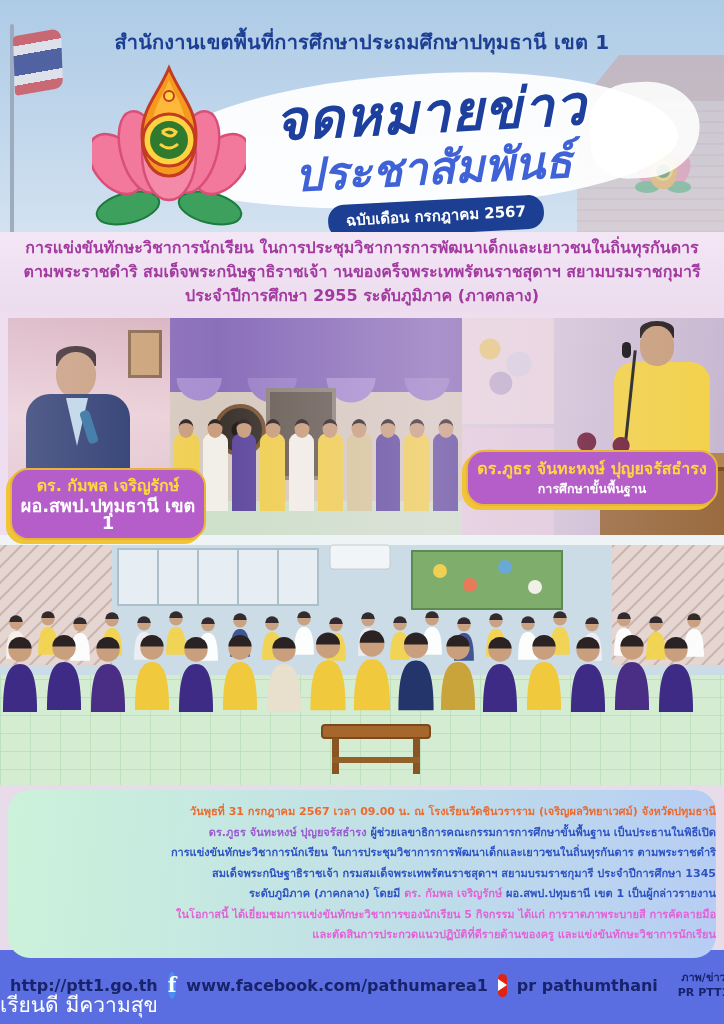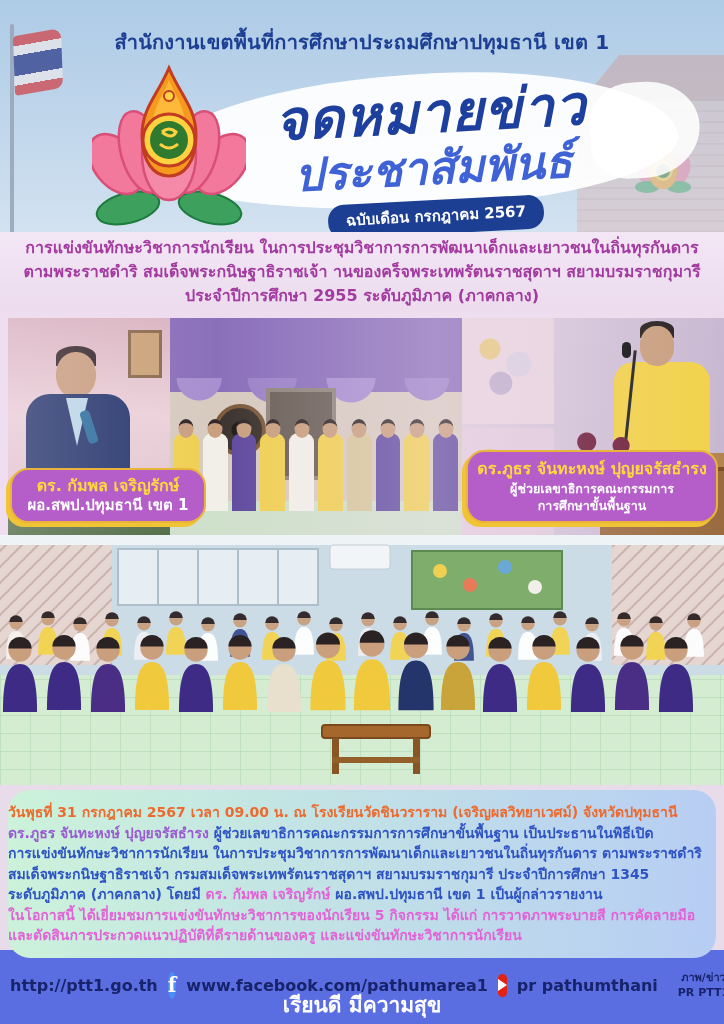--- a/index.html
+++ b/index.html
@@ -110,46 +110,46 @@
                radial-gradient(circle at 35% 80%,#5a7a4a 0 12px,transparent 13px),
                radial-gradient(circle at 70% 85%,#4c6a40 0 12px,transparent 13px);}
   .photos .wash{position:absolute;inset:0;background:linear-gradient(90deg,rgba(243,226,242,.25),rgba(243,226,242,0) 30%,rgba(243,226,242,.3) 60%,rgba(243,226,242,0));pointer-events:none;}
 
   
   .name-badge{background:var(--badge-purple);border:2px solid #e9b43a;box-shadow:-4px 4px 0 var(--badge-gold);
     border-radius:18px;text-align:center;color:#fff;z-index:5;padding:5px 8px 7px;}
   .name-badge .nm{color:var(--badge-yellow-text);font-weight:bold;}
   .badge-left{top:468px;left:10px;width:196px;}
   .badge-left .nm{font-size:16px;line-height:22px;}
-  .badge-left .tt{font-size:15px;line-height:17px;font-weight:bold;}
+  .badge-left .tt{font-size:18px;line-height:17px;font-weight:bold;}
   .badge-right{top:450px;left:466px;width:252px;}
   .badge-right .nm{font-size:16px;line-height:23px;}
   .badge-right .tt{font-size:12.5px;line-height:17px;font-weight:bold;}
 
   
   .group-photo{top:535px;left:0;width:724px;height:250px;background:#cfe3f0;}
 
   
   .text-band{top:790px;left:8px;width:708px;height:168px;border-radius:22px;z-index:3;
     background:linear-gradient(95deg,#ccf2da 0%,#c3e4e4 40%,#b7cdf4 100%);
     display:flex;flex-direction:column;justify-content:center;}
-  .text-band p{text-align:left;font-size:14px;font-weight:bold;line-height:20.5px;}
+  .text-band p{text-align:right;font-size:11px;font-weight:bold;line-height:20.5px;}
   .t-orange{color:var(--body-orange)} .t-blue{color:var(--body-blue)}
   .t-purple{color:var(--body-purple)} .t-pink{color:var(--body-pink)}
 
   
   .footer{top:950px;left:0;width:100%;height:74px;background:var(--footer-blue);z-index:1;}
   .footer-row{position:absolute;top:20px;left:0;width:100%;display:flex;align-items:center;justify-content:space-between;gap:10px;}
   .footer-row .txt{color:var(--footer-navy);font-size:16px;font-weight:bold;white-space:nowrap;}
   .fb-circle{width:27px;height:27px;border-radius:50%;background:#4b8df5;color:#fff;font-weight:900;font-size:20px;
     display:flex;align-items:center;justify-content:center;font-family:"DejaVu Serif","Liberation Serif",serif;}
   .yt-rect{width:32px;height:23px;border-radius:7px;background:#e32212;display:flex;align-items:center;justify-content:center;}
   .yt-rect::after{content:"";width:0;height:0;border-left:9px solid #fff;border-top:6px solid transparent;border-bottom:6px solid transparent;}
   .credit{color:var(--footer-navy);font-size:11px;font-weight:bold;text-align:center;line-height:15px;white-space:nowrap;}
-  .slogan{position:absolute;bottom:3px;left:0;width:100%;text-align:center;color:#fff;font-size:21px;font-weight:bold;margin-top:12px;}
+  .slogan{position:absolute;bottom:3px;left:0;width:100%;text-align:left;color:#fff;font-size:21px;font-weight:normal;margin-top:12px;}
   svg{display:block}
 </style>
 </head>
 <body>
 
 <div class="poster">
 
   <div class="abs flag-wrap">
     <div class="flag-pole"></div>
     <div class="flag-cloth"></div>
@@ -242,21 +242,20 @@
     </div>
     <div class="wash"></div>
   </div>
 
   <div class="abs name-badge badge-left">
     <div class="nm">ดร. กัมพล เจริญรักษ์</div>
     <div class="tt">ผอ.สพป.ปทุมธานี เขต 1</div>
   </div>
   <div class="abs name-badge badge-right">
     <div class="nm">ดร.ภูธร จันทะหงษ์ ปุญยจรัสธำรง</div>
-    <div class="tt">ผู้ช่วยเลขาธิการคณะกรรมการ</div>
     <div class="tt">การศึกษาขั้นพื้นฐาน</div>
   </div>
 
   <svg class="abs group-photo" viewBox="0 0 724 250">
     <defs>
       <g id="pf">
         <path d="M-11,42 C-11,18 -7,11 0,11 C7,11 11,18 11,42 Z"></path>
         <circle cx="0" cy="2" r="7.5" fill="#c99f7e"></circle>
         <path d="M-7.5,1 a7.5,7.5 0 0 1 15,0 Z" fill="#2b2224"></path>
       </g>

